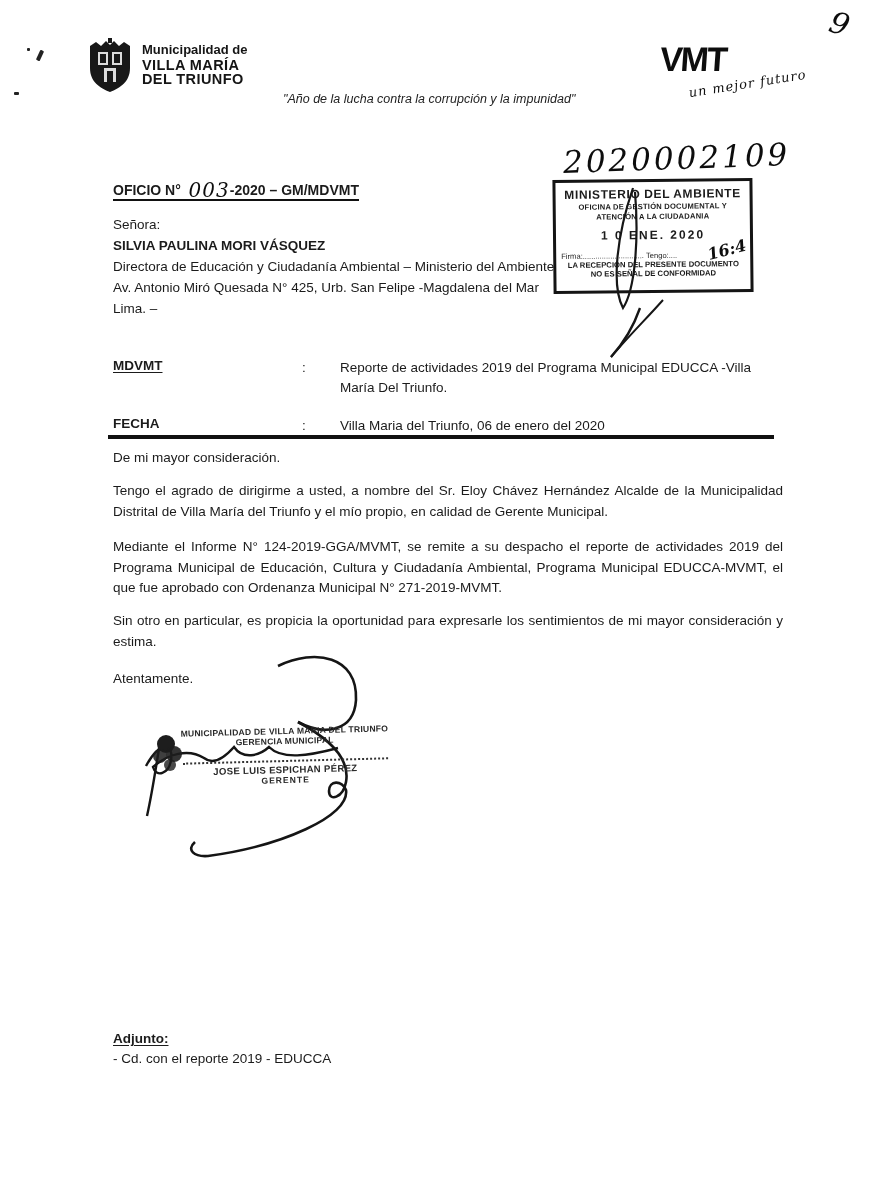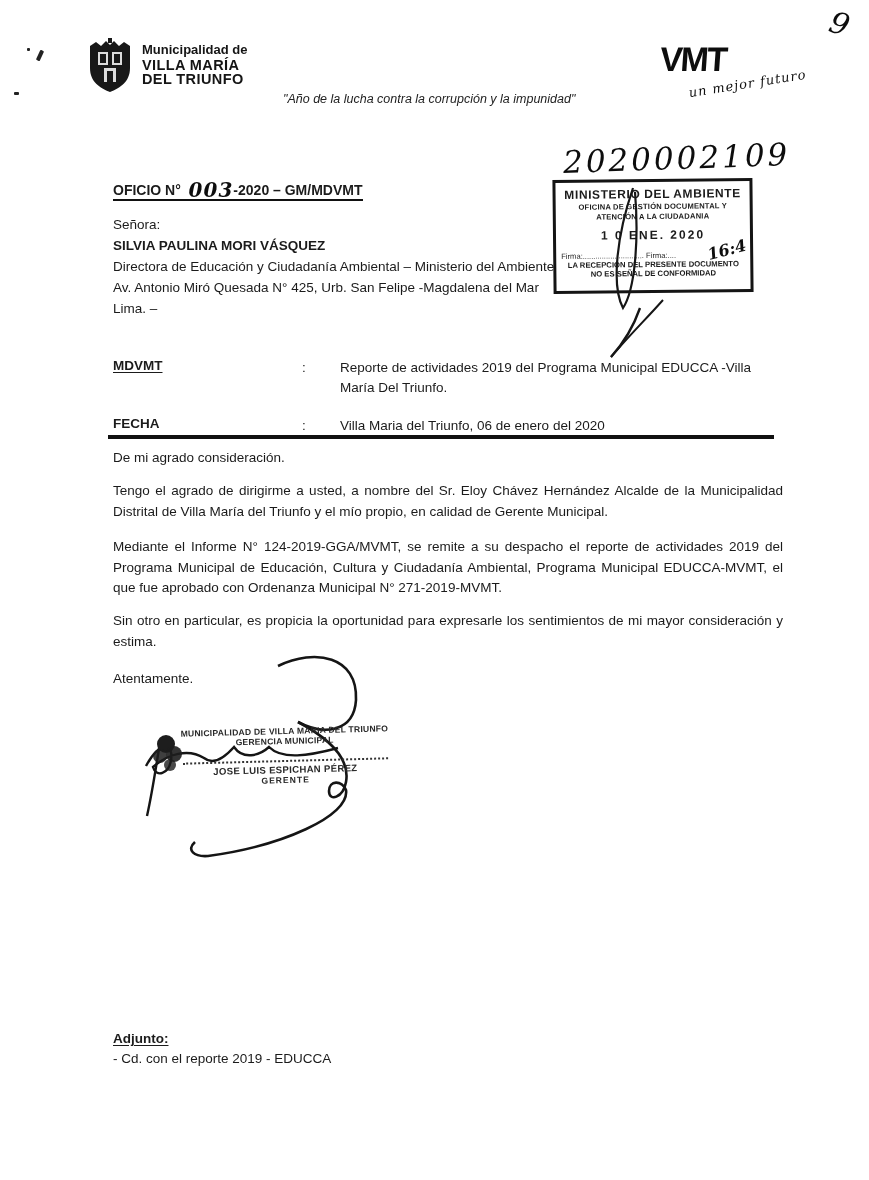--- a/index.html
+++ b/index.html
@@ -39,21 +39,21 @@
   }
   .mstamp .t1 { font-size: 12px; font-weight: bold; letter-spacing: .6px; }
   .mstamp .t2 { font-size: 7.6px; font-weight: bold; letter-spacing: .2px; margin-top: 1px; }
   .mstamp .date { font-size: 12px; font-weight: bold; letter-spacing: 2px; margin-top: 7px; }
   .mstamp .firma-row { font-size: 7.6px; text-align: left; padding: 0 5px; margin-top: 9px; }
   .mstamp .foot { font-size: 7.7px; font-weight: bold; }
   .hora-hand { font-size: 16px; transform: rotate(-14deg); font-weight: bold; }
 
   
   .oficio-line { font-size: 14px; font-weight: bold; border-bottom: 2.2px solid #111; padding-bottom: 1px; }
-  .oficio-num { font-size: 20px; font-weight: bold; position: relative; top: 2px; letter-spacing: 1px; }
+  .oficio-num { font-size: 20px; font-weight: normal; position: relative; top: 2px; letter-spacing: 1px; }
   .addr { font-size: 13.5px; line-height: 21px; }
   .addr .name { font-weight: bold; }
   .row-label { font-size: 13.5px; font-weight: bold; }
   .row-label.u { text-decoration: underline; text-underline-offset: 2px; }
   .row-text { font-size: 13.5px; line-height: 20px; }
   .hrule { background: #111; height: 3.5px; }
   .para { font-size: 13.5px; line-height: 20.5px; text-align: justify; }
   .sig-stamp { text-align: center; transform: rotate(-1.5deg); color: #2a2a2a; }
   .sig-stamp .s1 { font-size: 8.6px; font-weight: bold; letter-spacing: .2px; }
   .sig-stamp .dots { border-top: 2px dotted #333; width: 205px; margin: 14px auto 2px; }
@@ -98,21 +98,21 @@
 
   <div class="abs hand reg-number" style="left:563px;top:140px;">2020002109</div>
 
   <div class="abs mstamp" style="left:553px;top:179px;">
     <div class="t1">MINISTERIO DEL AMBIENTE</div>
     <div class="t2">OFICINA DE GESTIÓN DOCUMENTAL Y</div>
     <div class="t2">ATENCIÓN A LA CIUDADANIA</div>
     <div class="date">1 0 ENE. 2020</div>
     <div class="firma-row">
       <span>Firma:.............................</span>
-      <span>Firma:....</span>
+      <span>Tengo:....</span>
     </div>
     <div class="foot">LA RECEPCIÓN DEL PRESENTE DOCUMENTO</div>
     <div class="foot">NO ES SEÑAL DE CONFORMIDAD</div>
     <div class="abs hand hora-hand" style="right:4px;bottom:30px;">16:4</div>
   </div>
 
   <svg class="abs" style="left:545px;top:150px;" width="245" height="215" viewBox="0 0 245 215">
     <path d="M88 38 C 72 85, 66 135, 78 158 C 90 140, 94 90, 90 42" fill="none" stroke="#161616" stroke-width="2.2"></path>
     <path d="M95 158 C 88 178, 76 196, 66 207" fill="none" stroke="#161616" stroke-width="2.4"></path>
     <path d="M66 207 C 82 188, 102 168, 118 150" fill="none" stroke="#161616" stroke-width="2"></path>
@@ -133,21 +133,21 @@
   <div class="abs row-label u" style="left:113px;top:358px;">MDVMT</div>
   <div class="abs row-text" style="left:302px;top:358px;">:</div>
   <div class="abs row-text" style="left:340px;top:358px;width:444px;">Reporte de actividades 2019 del Programa Municipal EDUCCA -Villa María Del Triunfo.</div>
 
   <div class="abs row-label" style="left:113px;top:416px;">FECHA</div>
   <div class="abs row-text" style="left:302px;top:416px;">:</div>
   <div class="abs row-text" style="left:340px;top:416px;width:444px;">Villa Maria del Triunfo, 06 de enero del 2020</div>
 
   <div class="abs hrule" style="left:108px;top:435px;width:666px;"></div>
 
-  <div class="abs para" style="left:113px;top:448px;width:670px;">De mi agrado consideración.</div>
+  <div class="abs para" style="left:113px;top:448px;width:670px;">De mi mayor consideración.</div>
   <div class="abs para" style="left:113px;top:481px;width:670px;">Tengo el agrado de dirigirme a usted, a nombre del Sr. Eloy Chávez Hernández Alcalde de la Municipalidad Distrital de Villa María del Triunfo y el mío propio, en calidad de Gerente Municipal.</div>
   <div class="abs para" style="left:113px;top:537px;width:670px;">Mediante el Informe N° 124-2019-GGA/MVMT, se remite a su despacho el reporte de actividades 2019 del Programa Municipal de Educación, Cultura y Ciudadanía Ambiental, Programa Municipal EDUCCA-MVMT, el que fue aprobado con Ordenanza Municipal N° 271-2019-MVMT.</div>
   <div class="abs para" style="left:113px;top:611px;width:670px;">Sin otro en particular, es propicia la oportunidad para expresarle los sentimientos de mi mayor consideración y estima.</div>
 
   <div class="abs para" style="left:113px;top:669px;">Atentamente.</div>
 
   <svg class="abs" style="left:110px;top:648px;" width="310" height="235" viewBox="0 0 310 235">
     <path d="M168 18 C 205 0, 248 8, 246 52 C 244 84, 214 88, 188 74" fill="none" stroke="#151515" stroke-width="2.6"></path>
     <path d="M188 74 C 222 92, 240 112, 236 134 C 233 150, 219 154, 219 143 C 219 132, 232 132, 236 142 C 240 168, 172 198, 98 208 C 84 209, 76 202, 85 194" fill="none" stroke="#151515" stroke-width="2.6"></path>
     <path d="M36 118 C 50 92, 64 96, 61 112 C 59 126, 46 130, 43 119 C 58 106, 78 100, 94 110 C 104 118, 116 108, 124 99 C 133 112, 149 108, 159 99 C 172 112, 198 108, 228 100" fill="none" stroke="#151515" stroke-width="2.4"></path>

